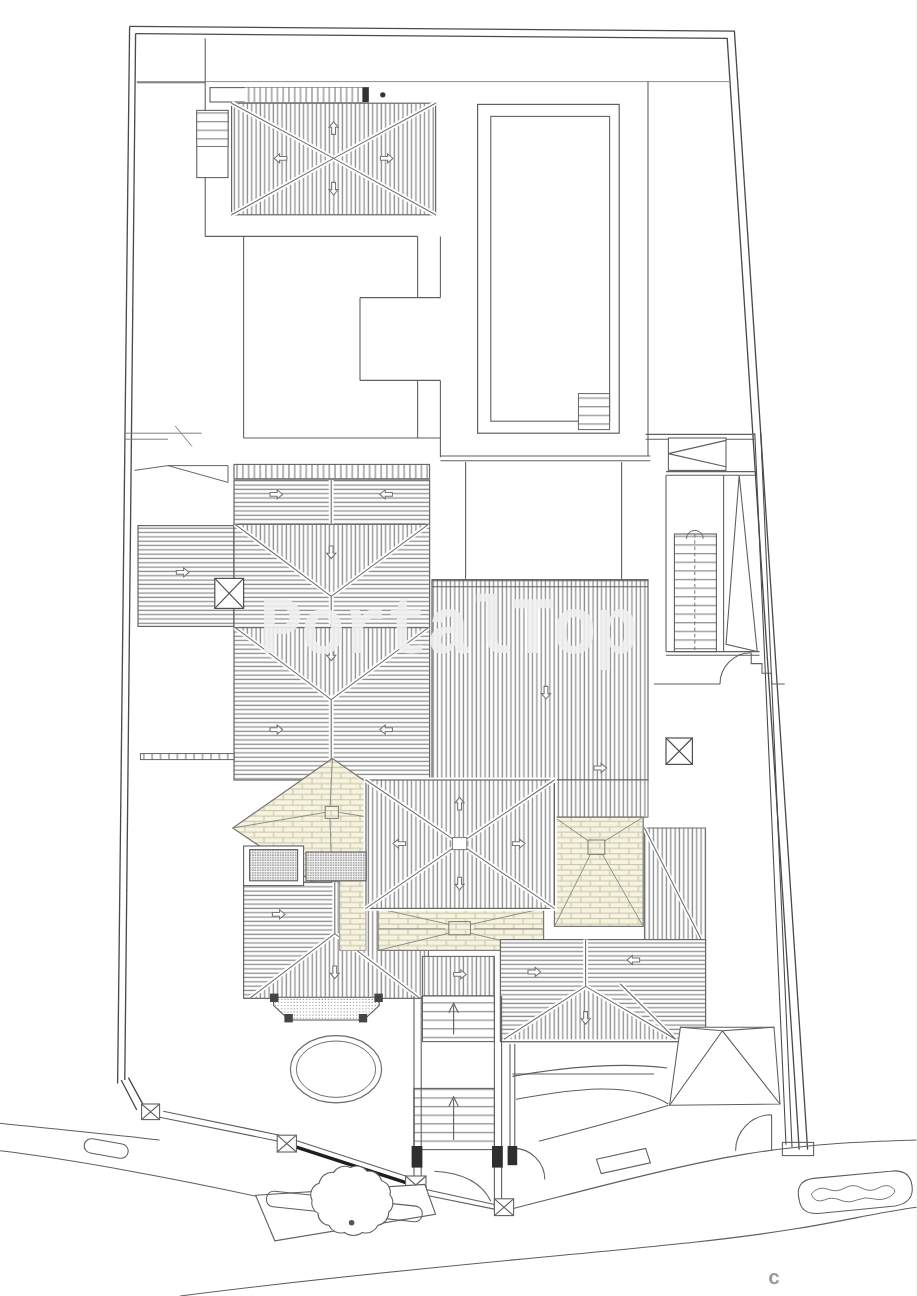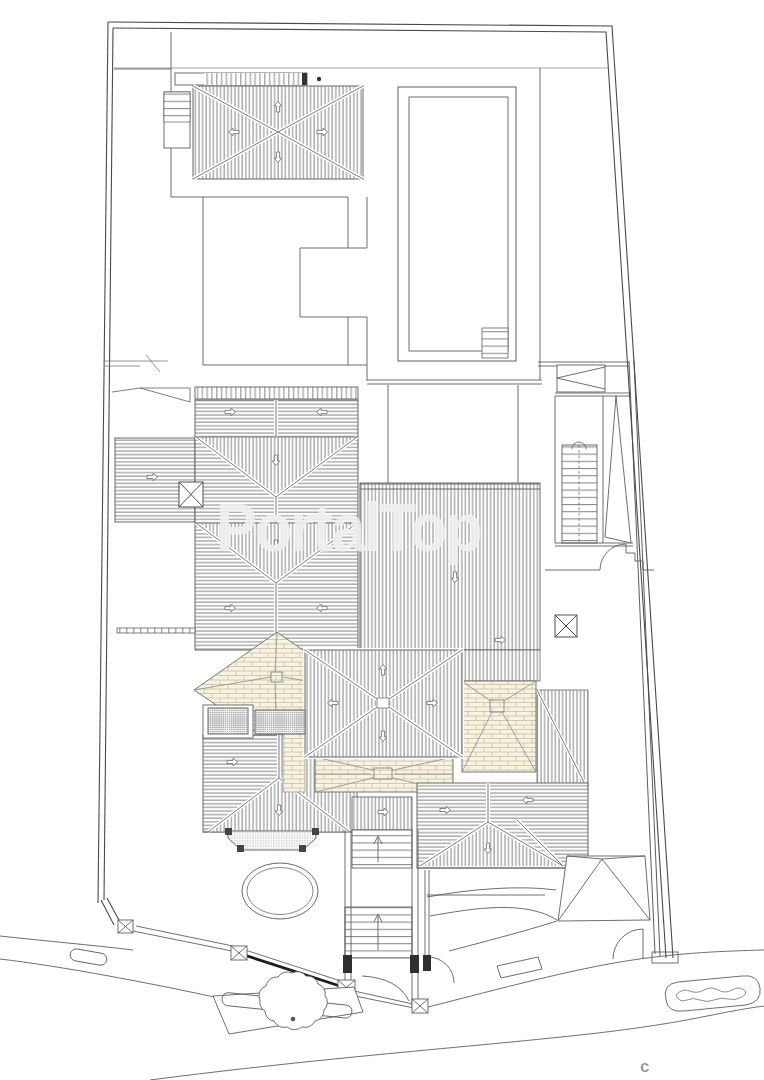--- a/index.html
+++ b/index.html
@@ -1,18 +1,18 @@
 <!DOCTYPE html>
 <html style="--color-background: #ffffff; --color-line: #5f5f5f; --color-line_dark: #2f2f2f; --color-hatch_line: #8f8f8f; --color-brick_fill: #f6f3e1; --color-brick_line: #c6bfa0; --color-stipple: #8d8d8d; --color-watermark_text: #f0f0f0; --color-copyright_text: #9a9a9a;"><head>
 <meta charset="utf-8">
 <style>
   html,body{margin:0;padding:0;background:#e8e8e8;}
   .canvas{
     position:relative;width:764px;height:1080px;background:#ffffff;
-    overflow:hidden;font-family:Liberation Sans, sans-serif;
+    overflow:hidden;font-family:Liberation Mono, monospace;
   }
   svg{position:absolute;left:0;top:0;}
   .watermark{
     position:absolute;left:216px;top:493px;
     font-size:68px;font-weight:bold;line-height:1;
     letter-spacing:-2px;color:#f0f0f0;opacity:.9;
     transform:scaleX(.9);transform-origin:left center;
     white-space:nowrap;pointer-events:none;
   }
   .copyright{

